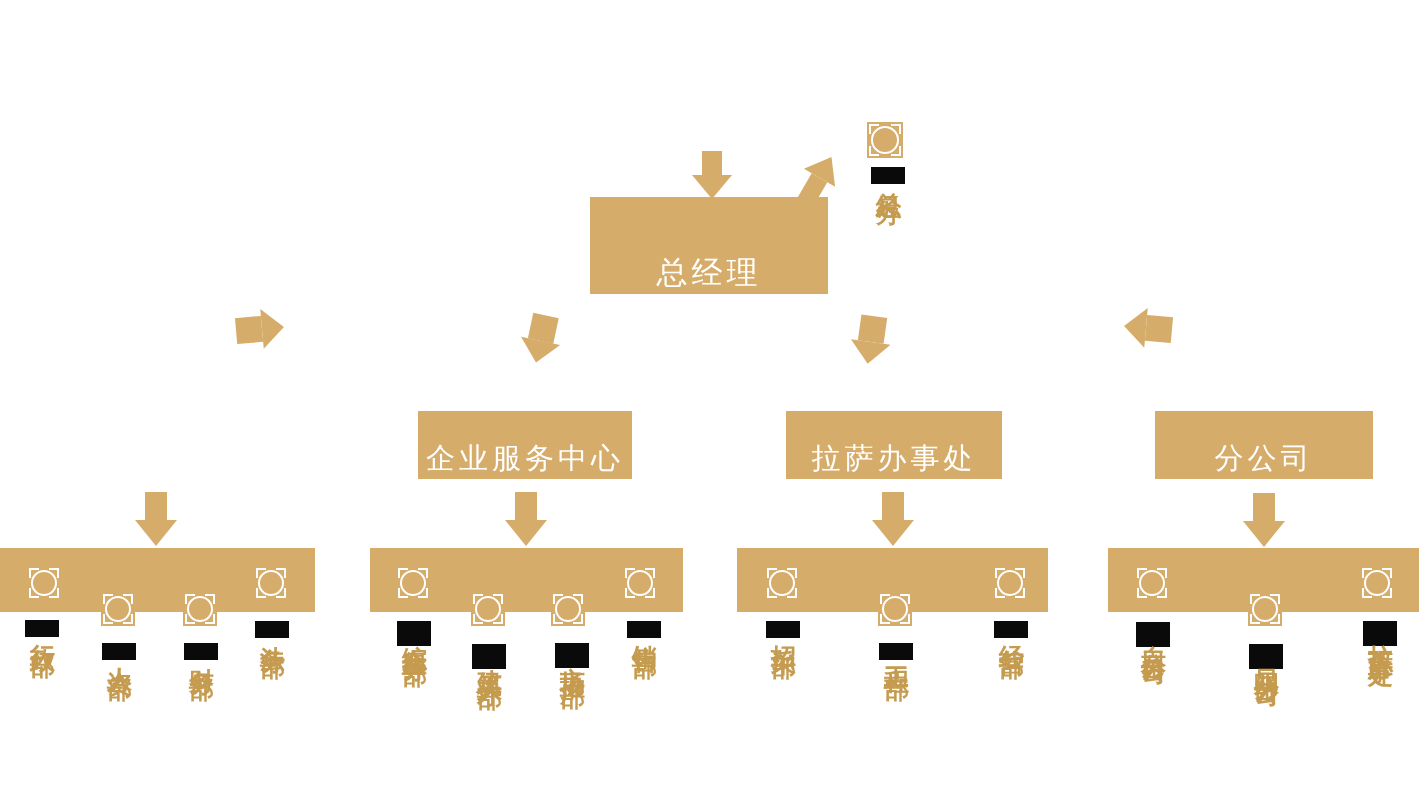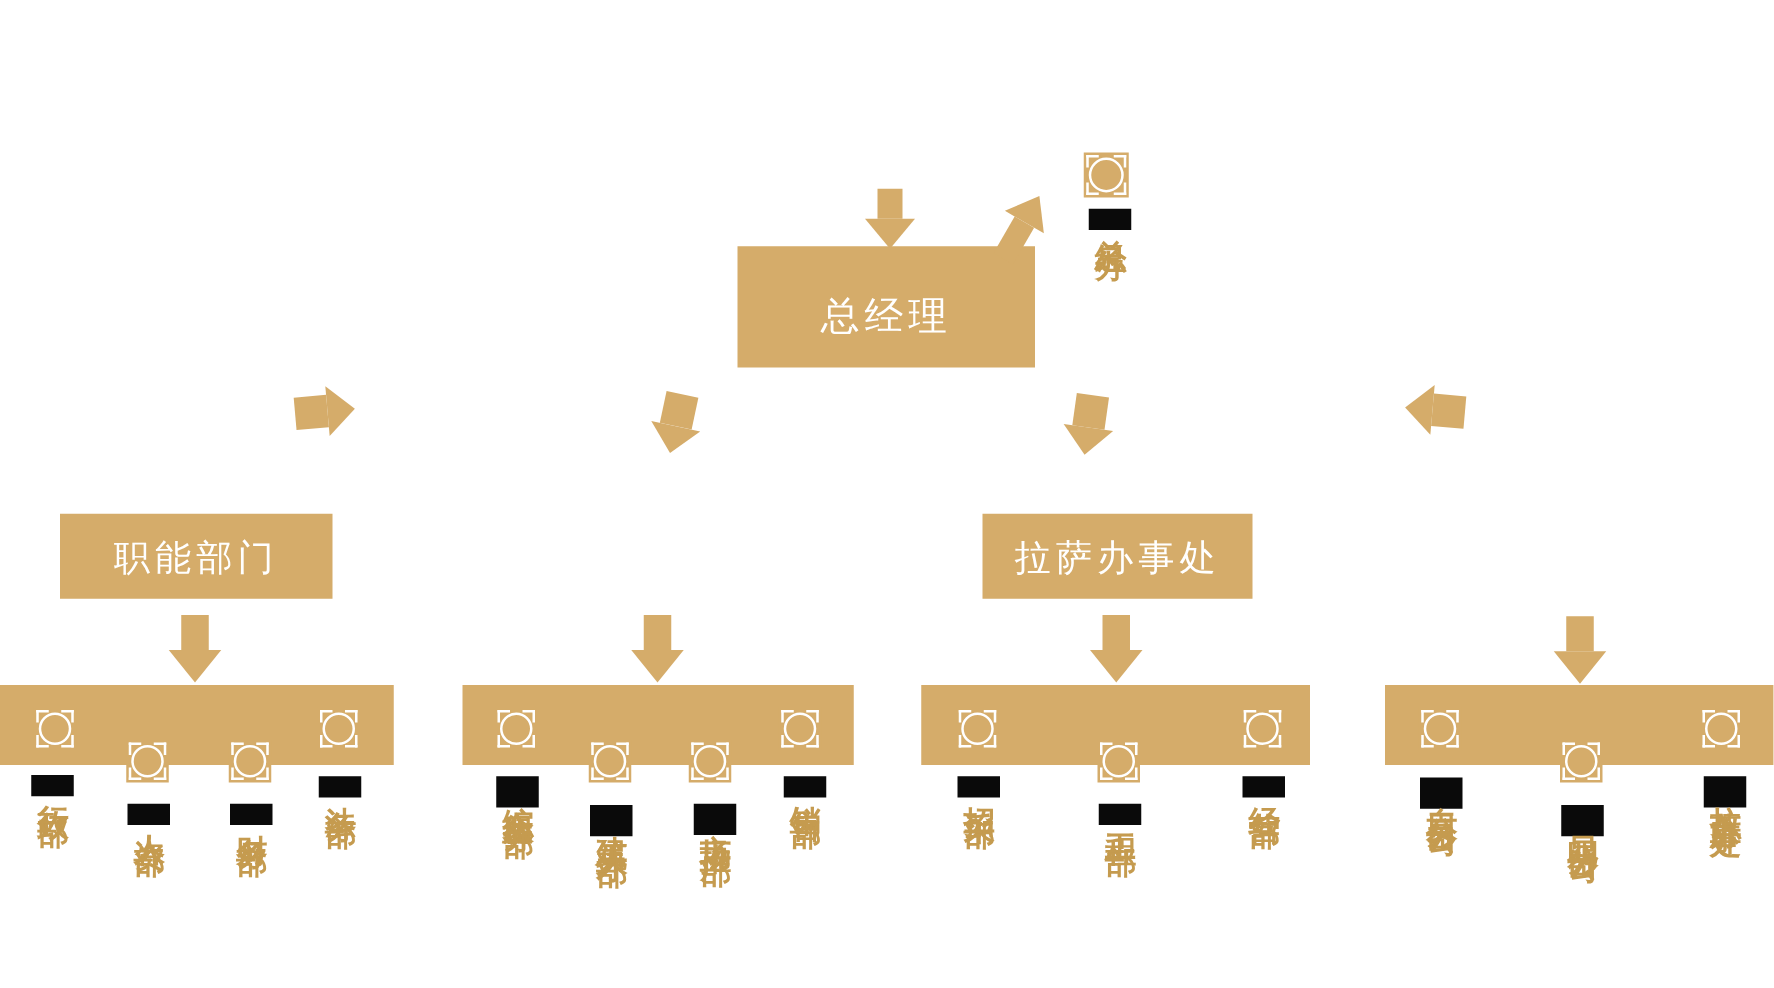--- a/index.html
+++ b/index.html
@@ -8,21 +8,21 @@
     --label-gold:#C59B4F;
     --label-bg:#0A0A0A;
     --white:#FFFFFF;
   }
   html,body{margin:0;padding:0;background:#fff;}
   body{font-family:"DejaVu Sans","Liberation Sans",sans-serif;}
   #stage{position:relative;width:1419px;height:790px;background:#fff;overflow:hidden;}
 
   
   .gbox{position:absolute;background:var(--gold);color:var(--white);
-        display:flex;align-items:center;justify-content:center;
+        display:flex;align-items:flex-end;justify-content:center;
         letter-spacing:4px;font-weight:500;font-family:Liberation Mono, monospace;}
   .gm-box{left:590px;top:197px;width:238px;height:97px;font-size:31px;padding-top:14px;box-sizing:border-box;}
   .lvl2{top:411px;height:68px;font-size:29px;padding-top:4px;box-sizing:border-box;}
   .bar{position:absolute;top:548px;height:64px;background:var(--gold);}
 
   
   .emblem{position:absolute;left:645px;top:3px;width:132px;height:127px;background:var(--gold);
           display:flex;align-items:center;justify-content:center;}
   .emblem .ring{position:absolute;left:5px;top:4px;right:5px;bottom:4px;
                 border:3px solid #fff;border-radius:50%;}
@@ -94,25 +94,28 @@
   </div>
   <div class="arrow" style="left:851px;top:316px;width:40px;transform:rotate(8deg);">
     <span class="shaft" style="width:26px;height:26px;"></span>
     <span class="head" style="border-left-width:20px;border-right-width:20px;border-top-width:22px;"></span>
   </div>
   <div class="arrow" style="left:1128px;top:304px;width:40px;transform:rotate(95deg);">
     <span class="shaft" style="width:26px;height:26px;"></span>
     <span class="head" style="border-left-width:20px;border-right-width:20px;border-top-width:22px;"></span>
   </div>
 
-  <div class="gbox lvl2" style="left:48px;width:218px;">
-    <span>职能部门</span>
+  <div class="gbox lvl2" style="left:418px;width:214px;">
+    <span>企业服务中心</span>
   </div>
   <div class="gbox lvl2" style="left:786px;width:216px;">
     <span>拉萨办事处</span>
+  </div>
+  <div class="gbox lvl2" style="left:1155px;width:218px;">
+    <span>分公司</span>
   </div>
 
   <div class="arrow" style="left:135px;top:492px;width:42px;">
     <span class="shaft" style="width:22px;height:28px;"></span>
     <span class="head" style="border-left-width:21px;border-right-width:21px;border-top-width:26px;"></span>
   </div>
   <div class="arrow" style="left:505px;top:492px;width:42px;">
     <span class="shaft" style="width:22px;height:28px;"></span>
     <span class="head" style="border-left-width:21px;border-right-width:21px;border-top-width:26px;"></span>
   </div>

